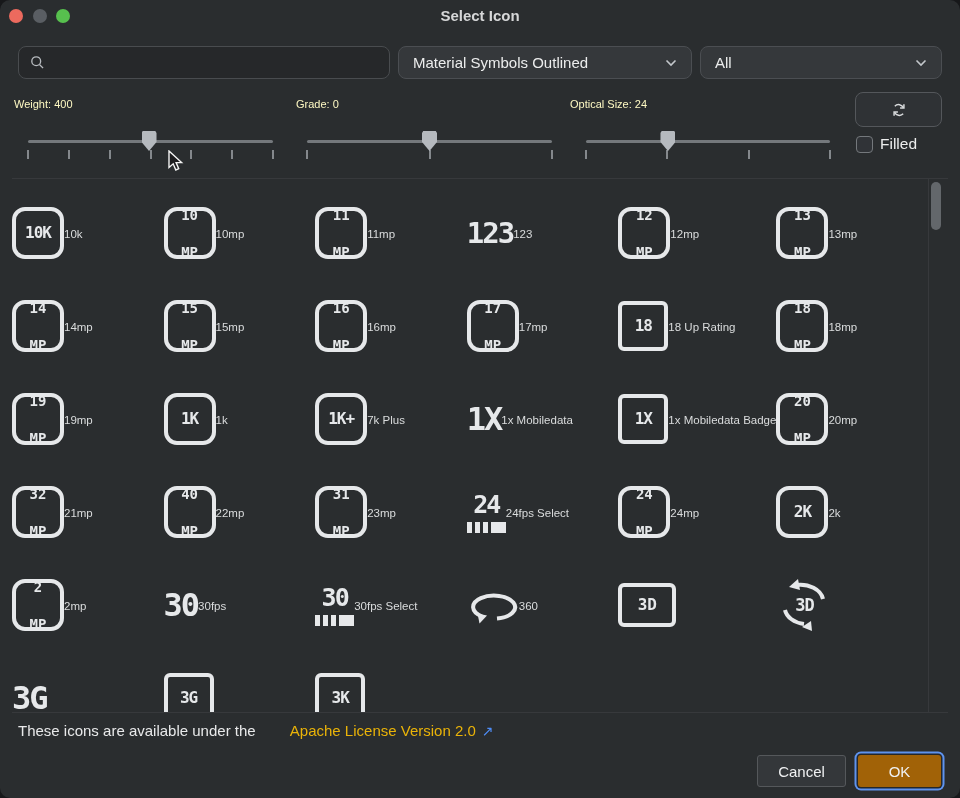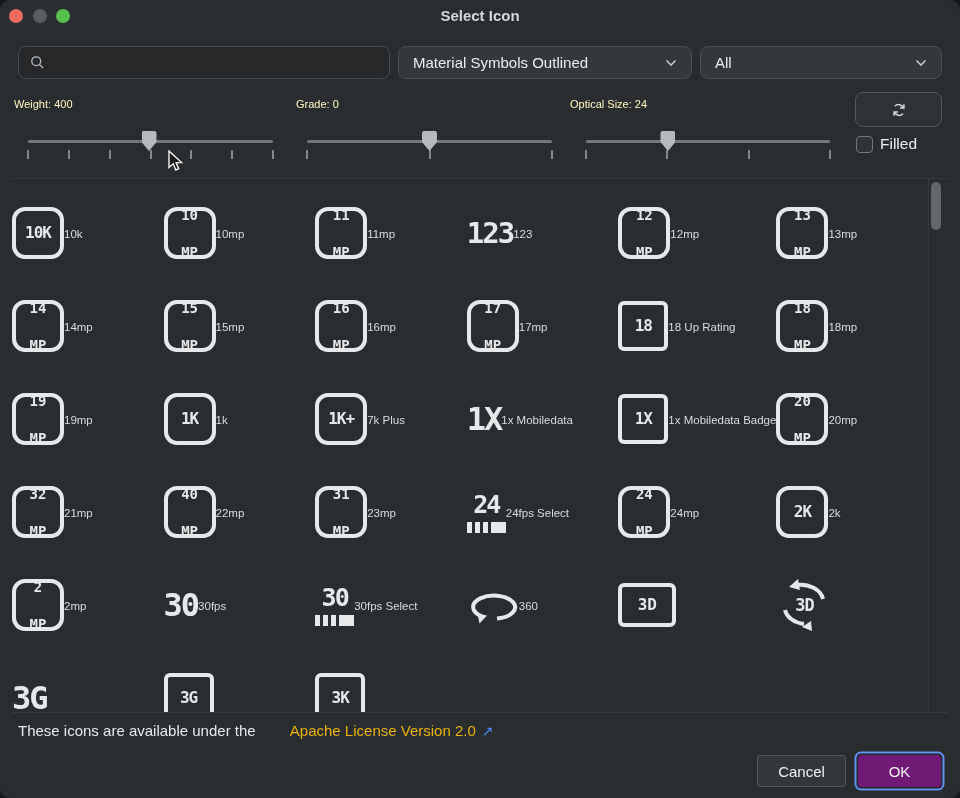--- a/index.html
+++ b/index.html
@@ -77,21 +77,21 @@
     letter-spacing:-1px;}
   .rot3d svg{position:absolute;inset:0;}
   
   .footer{position:absolute;left:18px;top:722px;font-size:15px;color:#e8e9ea;}
   .footer a{color:#eab308;text-decoration:none;margin-left:30px;}
   .footer .ext{color:#4e8cf5;margin-left:6px;font-size:14px;}
   .btn{position:absolute;top:755px;height:32px;border-radius:3px;font-size:15px;
     font-family:"Liberation Sans",sans-serif;color:#f0f1f2;display:flex;
     align-items:center;justify-content:center;box-sizing:border-box;cursor:default;}
   .btn.cancel{left:757px;width:89px;background:#34373a;border:1px solid #55585b;}
-  .btn.ok{left:858px;width:83px;background:#701a75;border:none;
+  .btn.ok{left:858px;width:83px;background:#a16207;border:none;
     box-shadow:0 0 0 1.5px #23272c,0 0 0 3.5px #5f93ee;}
   .cursor{position:absolute;left:167px;top:150px;pointer-events:none;}
 </style>
 </head>
 <body>
 
 <div class="window">
 
   <div class="titlebar">
     <span class="tl close"></span>

